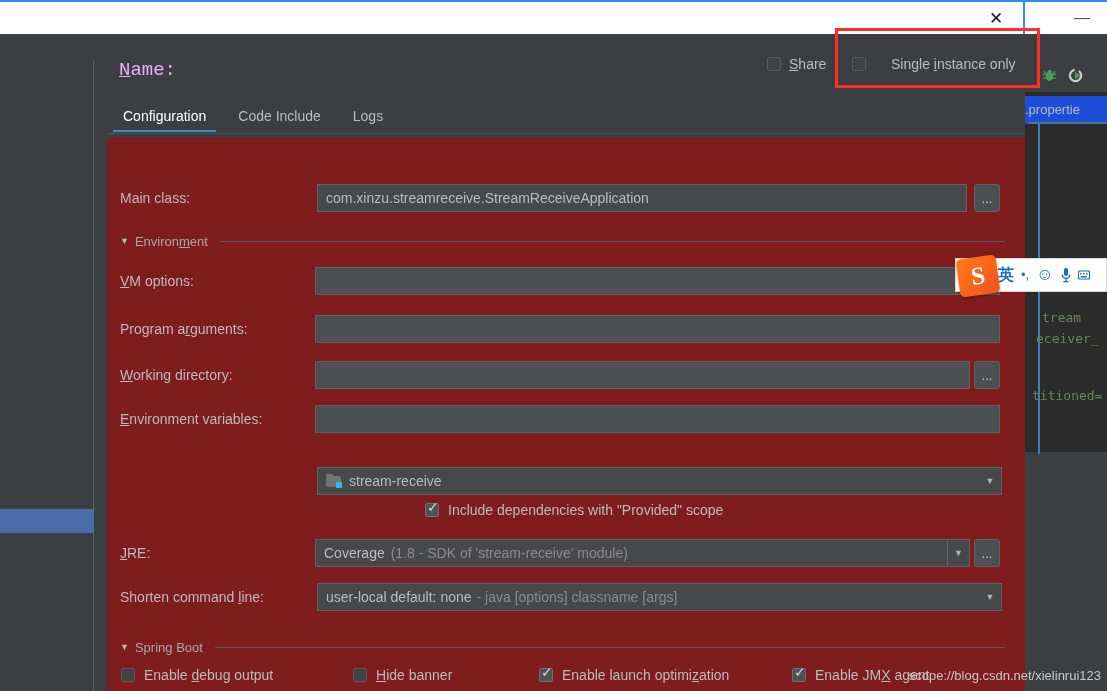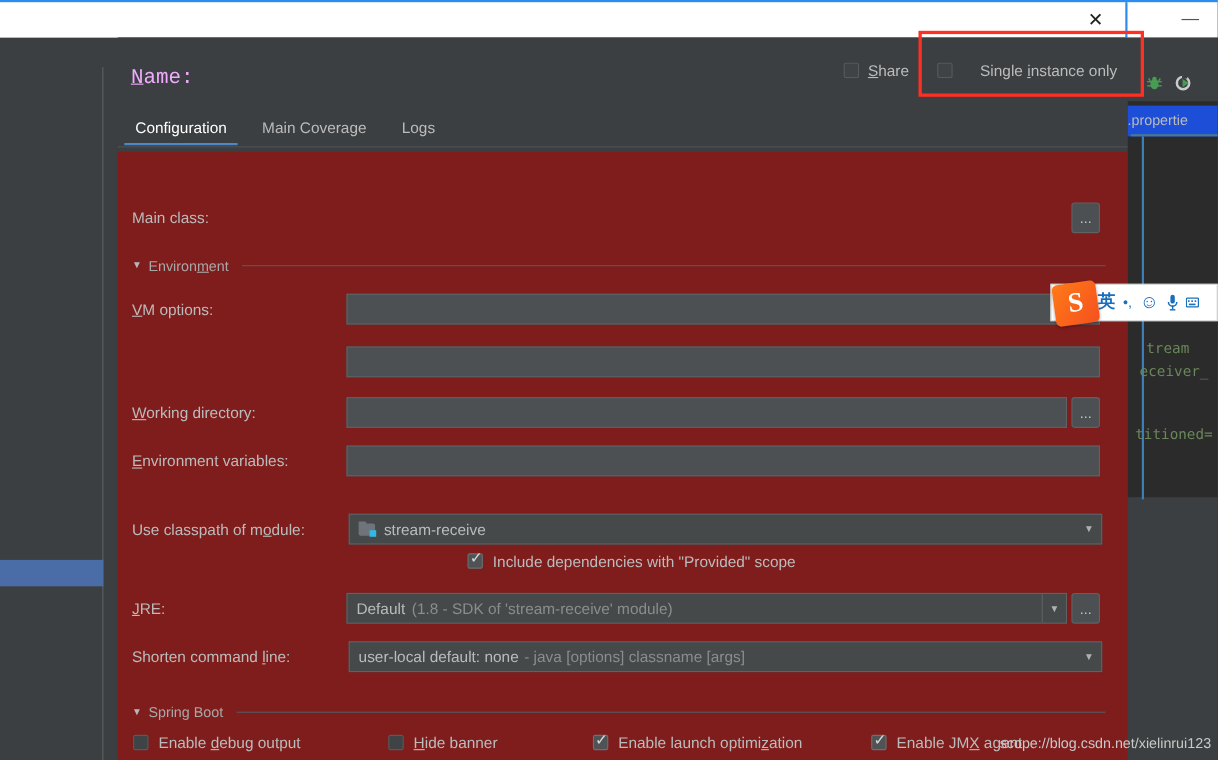--- a/index.html
+++ b/index.html
@@ -345,28 +345,29 @@
     </div>
 
     <div class="cb-single">
       <span class="cbx disabled"></span>
       <span>Single <span style="text-decoration:underline;">i</span>nstance only</span>
     </div>
   </div>
 
   <div class="tabs">
     <div class="tab active">Configuration</div>
-    <div class="tab">Main Coverage</div>
+    <div class="tab">Code Include</div>
     <div class="tab">Logs</div>
   </div>
   <div class="tab-sep"></div>
 
   <div class="form">
 
     <div class="flabel" style="left:13px; top:46px;">Main class:</div>
+    <div class="finput" style="left:210px; top:46px; width:650px;">com.xinzu.streamreceive.StreamReceiveApplication</div>
     <div class="fbtn" style="left:867px; top:46px;">...</div>
 
     <div class="section" style="left:13px; top:95px; width:885px;">
       <span class="tri">▼</span>
       <span>Environ<span style="text-decoration:underline;">m</span>ent</span>
       <span class="rule"></span>
     </div>
 
     <div class="flabel" style="left:13px; top:129px;">
       <span style="text-decoration:underline;">V</span>M options:
@@ -374,57 +375,57 @@
     <div class="finput empty" style="left:208px; top:129px; width:685px; position:absolute;"></div>
     <div class="expand-glyph" style="position:absolute; left:869px; top:136px;">
       <svg width="14" height="14" viewBox="0 0 14 14" aria-hidden="true">
         <path d="M8 1.5 L12.5 1.5 L12.5 6" fill="none" stroke="#9aa0a4" stroke-width="1.3"></path>
         <path d="M12.5 1.5 L8.3 5.7" stroke="#9aa0a4" stroke-width="1.3"></path>
         <path d="M6 12.5 L1.5 12.5 L1.5 8" fill="none" stroke="#9aa0a4" stroke-width="1.3"></path>
         <path d="M1.5 12.5 L5.7 8.3" stroke="#9aa0a4" stroke-width="1.3"></path>
       </svg>
     </div>
 
+    <div class="flabel" style="left:13px; top:177px;">
+      Program a<span style="text-decoration:underline;">r</span>guments:
+    </div>
     <div class="finput empty" style="left:208px; top:177px; width:685px;"></div>
 
     <div class="flabel" style="left:13px; top:223px;">
       <span style="text-decoration:underline;">W</span>orking directory:
     </div>
     <div class="finput empty" style="left:208px; top:223px; width:655px; padding-right:0;"></div>
     <div class="fbtn" style="left:867px; top:223px;">...</div>
 
     <div class="flabel" style="left:13px; top:267px;">
       <span style="text-decoration:underline;">E</span>nvironment variables:
     </div>
     <div class="finput empty" style="left:208px; top:267px; width:685px; padding-right:8px;"></div>
 
-    <div class="flabel" style="left:13px; top:329px;">
-      Use classpath of m<span style="text-decoration:underline;">o</span>dule:
-    </div>
     <div class="finput" style="left:210px; top:329px; width:685px; padding-right:0;">
       <span class="mod-icon">
         <span class="f2"></span>
           <span class="f1"></span>
           <span class="badge"></span>
       </span>
       <span>stream-receive</span>
       <span style="flex:1 1 auto;"></span>
       <span class="dropdown-arrow">▼</span>
     </div>
 
     <div class="sub-cb" style="left:318px; top:364px;">
       <span class="cbx checked"></span>
       <span>Include dependencies with "Provided" scope</span>
     </div>
 
     <div class="flabel" style="left:13px; top:401px;">
       <span style="text-decoration:underline;">J</span>RE:
     </div>
     <div class="finput" style="left:208px; top:401px; width:655px; padding-right:0;">
-      <span>Default</span>
+      <span>Coverage</span>
       <span class="dim" style="margin-left:6px;">(1.8 - SDK of 'stream-receive' module)</span>
       <span style="flex:1 1 auto;"></span>
       <span class="dropdown-arrow boxed">▼</span>
     </div>
     <div class="fbtn" style="left:867px; top:401px;">...</div>
 
     <div class="flabel" style="left:13px; top:445px;">
       Shorten command <span style="text-decoration:underline;">l</span>ine:
     </div>
     <div class="finput" style="left:210px; top:445px; width:685px; padding-right:0;">

